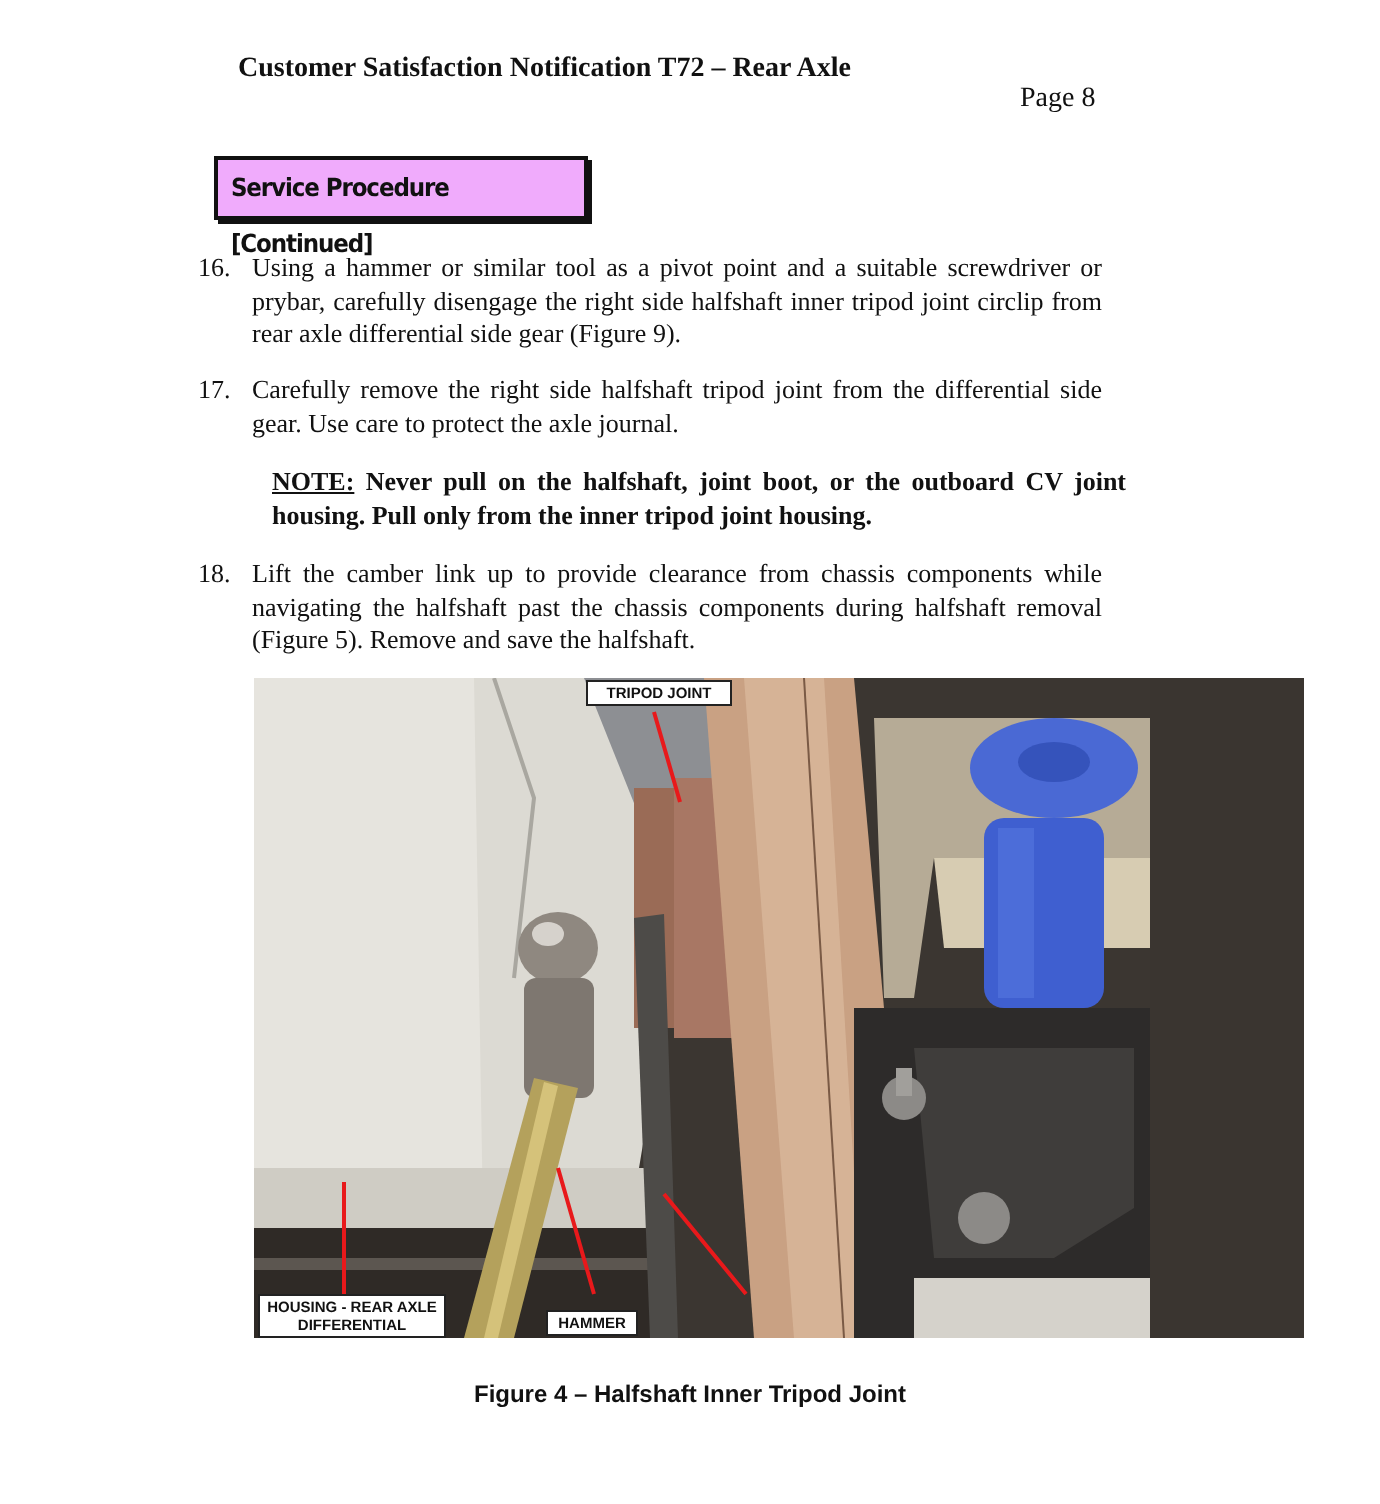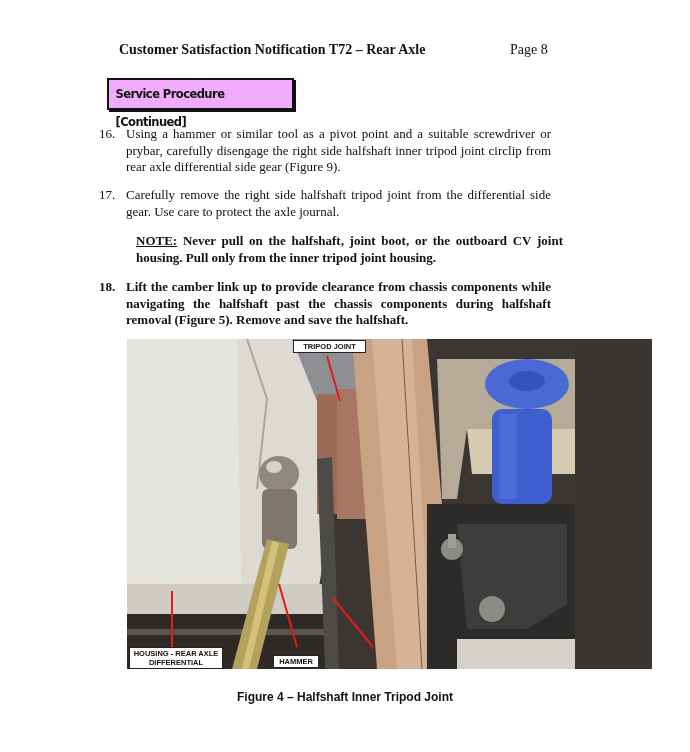--- a/index.html
+++ b/index.html
@@ -1,17 +1,17 @@
 <!DOCTYPE html>
 <html><head>
 <meta charset="utf-8">
 <style>
   html, body { margin:0; padding:0; background:#ffffff; }
   body { width:690px; height:752px; position:relative; overflow:hidden; font-family:"Liberation Serif", serif; color:#111; }
-  .hdr { position:absolute; top:42px; left:119px; font-weight:bold; font-size:14px; }
+  .hdr { position:absolute; top:27px; left:119px; font-weight:bold; font-size:14px; }
   .pg { position:absolute; top:42px; left:510px; font-size:14px; }
   .sec-box { position:absolute; left:107px; top:78px; width:183px; height:28px; border:2px solid #111; box-shadow:2px 2px 0 #111; background:#f0abfc; }
   .sec-box span { display:block; font-family:"DejaVu Sans", sans-serif; font-weight:bold; font-size:12.5px; letter-spacing:-0.6px; line-height:28px; padding-left:7px; transform:scaleX(0.92); transform-origin:left; }
   .step { position:absolute; left:99px; width:452px; font-size:13px; line-height:16.5px; text-align:justify; }
   .step .num { position:absolute; left:0; top:0; }
   .step .txt { margin-left:27px; display:block; }
   .note { position:absolute; left:136px; width:427px; font-size:13px; line-height:16.5px; font-weight:bold; text-align:justify; }
   .note u { text-decoration:underline; }
   .photo { position:absolute; left:127px; top:339px; width:525px; height:330px; overflow:hidden; background:#3a3530; }
   .photo svg { position:absolute; left:0; top:0; }
@@ -33,21 +33,21 @@
   <span class="txt">Using a hammer or similar tool as a pivot point and a suitable screwdriver or prybar, carefully disengage the right side halfshaft inner tripod joint circlip from rear axle differential side gear (Figure 9).</span>
 </div>
 
 <div class="step" style="top:187px;">
   <span class="num">17.</span>
   <span class="txt">Carefully remove the right side halfshaft tripod joint from the differential side gear. Use care to protect the axle journal.</span>
 </div>
 
 <div class="note" style="top:233px;"><u>NOTE:</u><span> Never pull on the halfshaft, joint boot, or the outboard CV joint housing.  Pull only from the inner tripod joint housing.</span></div>
 
-<div class="step" style="top:279px;font-weight:bold;">
+<div class="step" style="top:279px;">
   <span class="num">18.</span>
   <span class="txt">Lift the camber link up to provide clearance from chassis components while navigating the halfshaft past the chassis components during halfshaft removal (Figure 5).  Remove and save the halfshaft.</span>
 </div>
 
 <div class="photo">
   <svg width="448" height="330" viewBox="0 0 448 330">
 
     <rect x="0" y="0" width="448" height="330" fill="#3b3631"></rect>
 
     <path d="M0 0 H200 L205 40 L190 120 L200 200 L190 260 H0 Z" fill="#dcdad3"></path>

